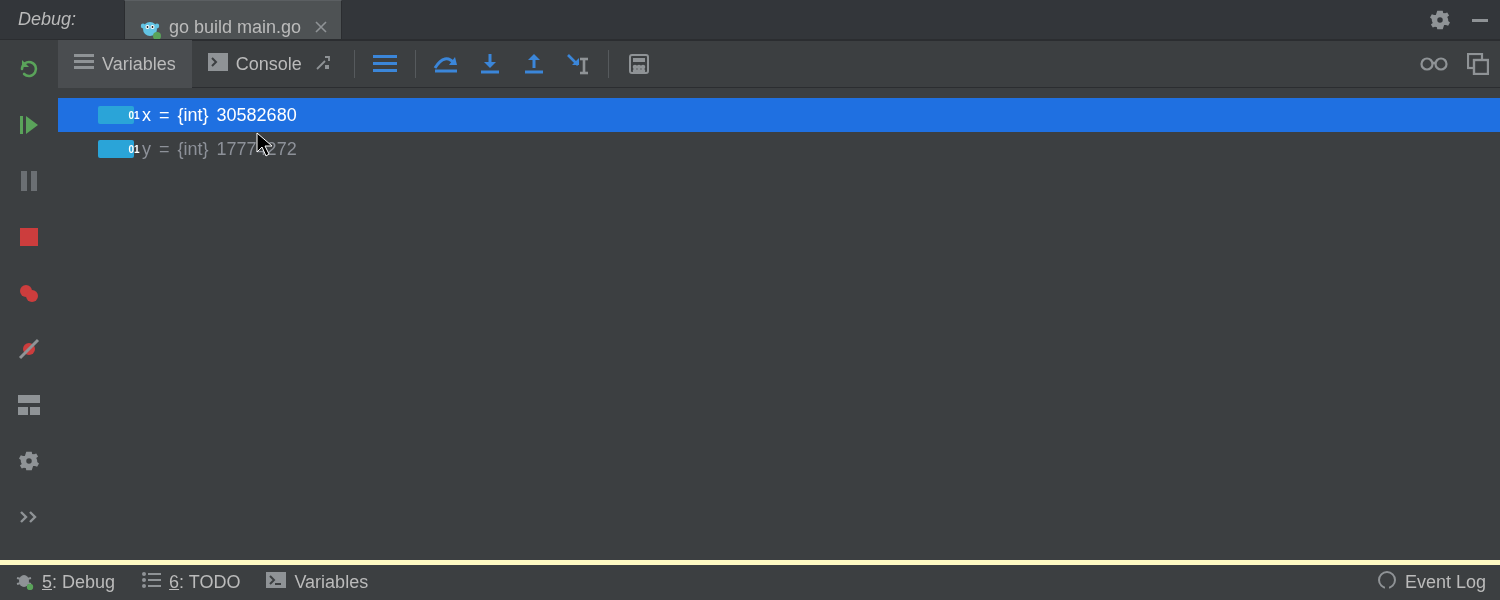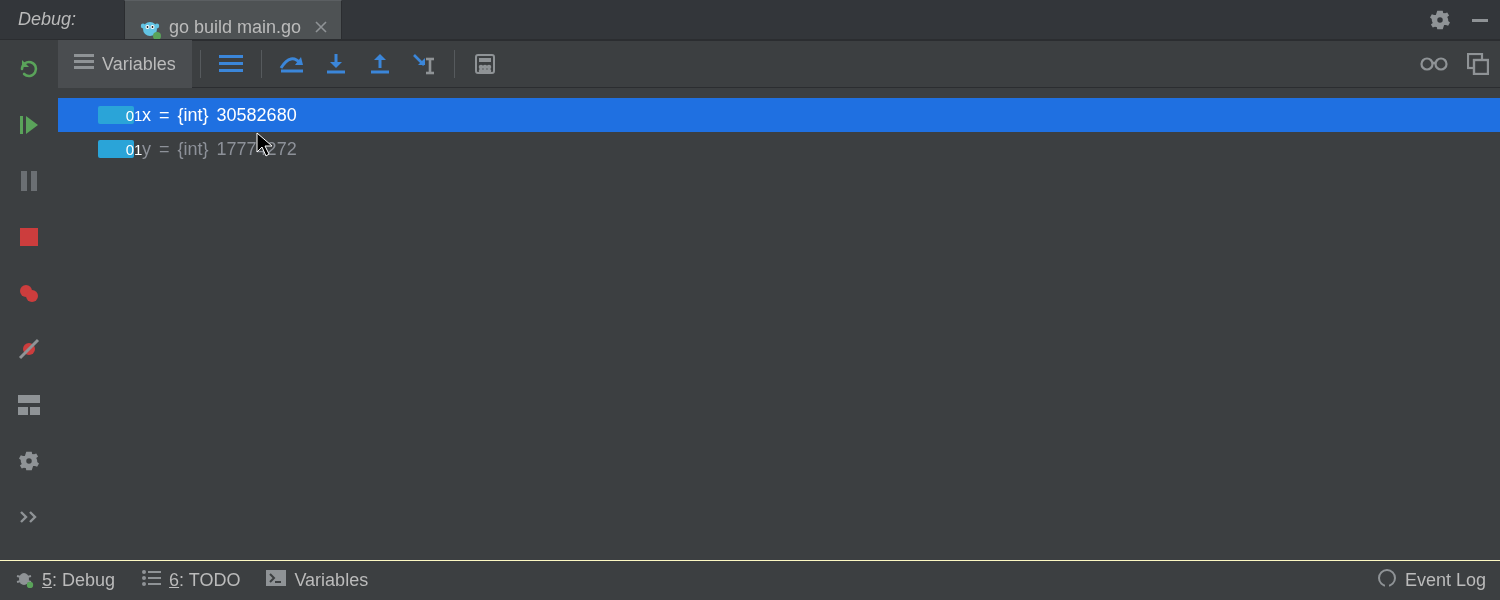--- a/index.html
+++ b/index.html
@@ -130,41 +130,41 @@
     color: #ffffff;
   }
   .var-row:not(.sel) { color: #8d9199; }
   .badge01 {
     display: inline-flex;
     align-items: center;
     justify-content: center;
     width: 22px; height: 18px;
     background: #2aa4d8;
     color: #ffffff;
-    font-size: 15px;
-    font-weight: 400;
+    font-size: 10px;
+    font-weight: 700;
     border-radius: 2px;
     padding-left: 36px;
   }
   .var-name { }
   .var-eq { }
   .var-type { }
   .var-val { }
   .var-row.sel .var-type { color:#ffffff; }
   
   .cursor {
     position: absolute;
     left: 256px; top: 132px;
     pointer-events: none;
   }
   
   .status {
     height: 40px;
     background: #3c3f41;
-    border-top: 1px solid #fef9c3;
+    border-top: 5px solid #fef9c3;
     display: flex;
     align-items: center;
     padding: 0 14px;
     gap: 26px;
   }
   .status-item {
     display: flex;
     align-items: center;
     gap: 8px;
     color: #bbbbbb;
@@ -273,20 +273,36 @@
       <div class="tbar-tab active">
         <span>
           <svg width="20" height="16" viewBox="0 0 20 16" fill="#8f9396">
               <rect y="0" width="20" height="3"></rect>
               <rect y="6" width="20" height="3"></rect>
               <rect y="12" width="20" height="3"></rect>
             </svg>
         </span>
         <span>Variables</span>
       </div>
+      <div class="tbar-tab">
+        <span>
+          <svg width="20" height="18" viewBox="0 0 20 18">
+              <rect width="20" height="18" fill="#8f9396"></rect>
+              <path d="M4 5 L8 9 L4 13" fill="none" stroke="#3c3f41" stroke-width="2"></path>
+            </svg>
+        </span>
+        <span>Console</span>
+        <span style="margin-left:6px;">
+          <svg width="14" height="14" viewBox="0 0 14 14" fill="none" stroke="#8f9396" stroke-width="1.8">
+              <path d="M1 13 L9 5"></path>
+              <path d="M9 1 L13 1 L13 5"></path>
+              <rect x="9" y="9" width="4" height="4" fill="#8f9396" stroke="none"></rect>
+            </svg>
+        </span>
+      </div>
       <div class="tbar-sep"></div>
       <div class="tbar-btn">
         <svg width="24" height="18" viewBox="0 0 24 18" fill="#3b86d9">
             <rect y="0" width="24" height="3"></rect>
             <rect y="7" width="24" height="3"></rect>
             <rect y="14" width="24" height="3"></rect>
           </svg>
       </div>
       <div class="tbar-sep"></div>
       <div class="tbar-btn">

